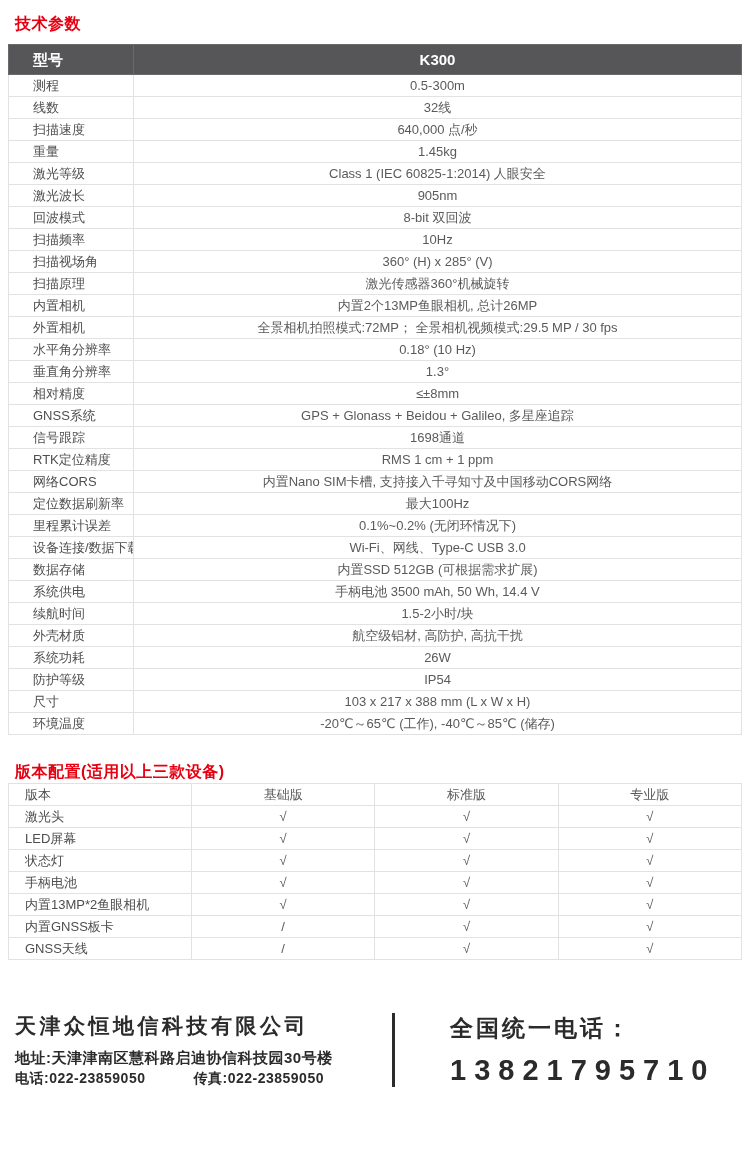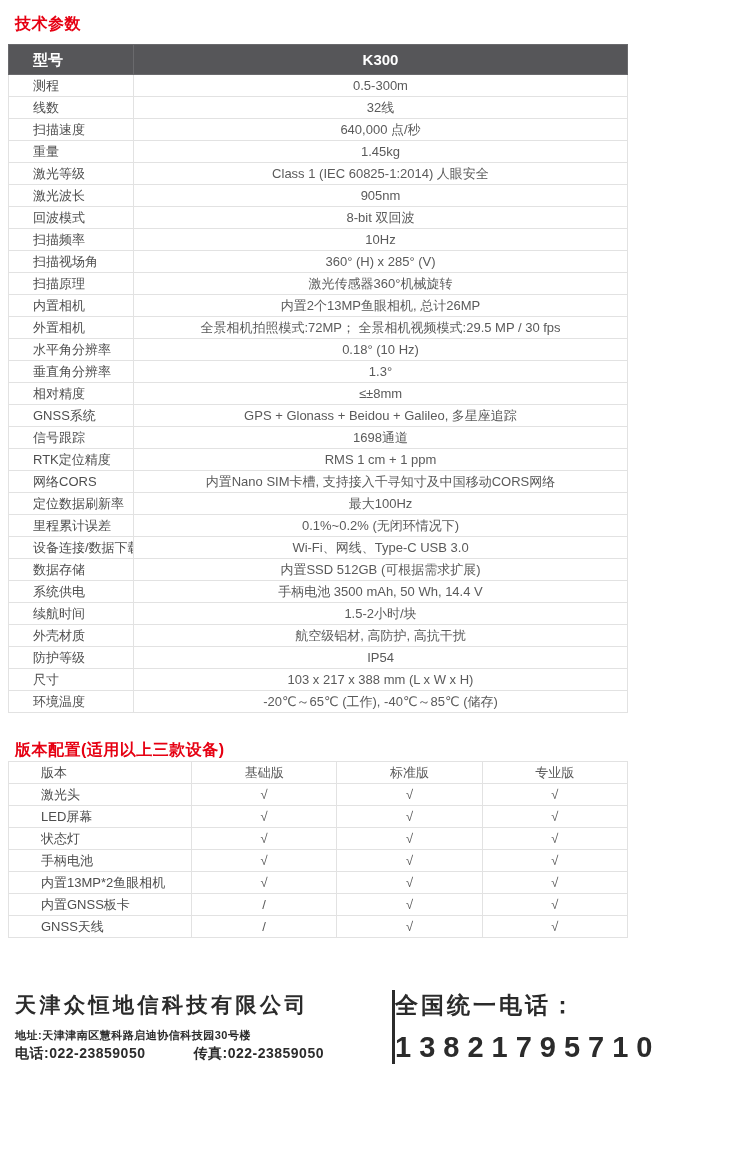--- a/index.html
+++ b/index.html
@@ -13,21 +13,21 @@
     color: #e60012;
     font-size: 16px;
     font-weight: bold;
     margin: 14px 0 9px 15px;
     letter-spacing: 0.5px;
   }
   .section-title.second { margin-top: 27px; margin-bottom: 0; }
 
   table {
     border-collapse: collapse;
-    width: 620px;
+    width: 734px;
     margin-left: 8px;
     table-layout: fixed;
   }
   td, th {
     border: 1px solid #e2e2e2;
     font-size: 13px;
     font-weight: normal;
     height: 21px;
     padding: 0;
     line-height: 21px;
@@ -52,21 +52,21 @@
   }
   .spec-table th.model-value-cell { text-align: center; }
   .spec-table td.label-cell { color: #4e4e4e; }
   .spec-table td.value-cell { text-align: center; color: #5a5a5a; }
 
   
   .version-table th, .version-table td { color: #4e4e4e; }
   .version-table th.col-label, .version-table td.label-cell {
     width: 183px;
     text-align: left;
-    padding-left: 32px;
+    padding-left: 16px;
   }
   .version-table th.col-edition, .version-table td.value-cell {
     text-align: center;
     color: #5a5a5a;
   }
 
   
   .footer {
     display: flex;
     align-items: center;
@@ -75,41 +75,41 @@
   }
   .footer-left { width: 392px; padding-left: 15px; }
   .company-name {
     font-size: 21px;
     font-weight: bold;
     letter-spacing: 3.5px;
     margin-bottom: 9px;
     white-space: nowrap;
   }
   .address-line {
-    font-size: 11px;
+    font-size: 15px;
     font-weight: bold;
     letter-spacing: 0.5px;
     margin-bottom: 2px;
     white-space: nowrap;
   }
   .contact-line {
     display: flex;
     font-size: 14px;
     font-weight: bold;
     letter-spacing: 0.5px;
     white-space: nowrap;
     text-align: center;
   }
   .contact-line .fax { margin-left: 48px; }
   .footer-divider {
     width: 3px; height: 74px;
     background: #2b2b2b;
     flex: none;
   }
-  .footer-right { }
+  .footer-right { padding-left: 55px; }
   .hotline-label {
     font-size: 23px;
     font-weight: bold;
     letter-spacing: 3px;
     margin-bottom: 10px;
     white-space: nowrap;
   }
   .hotline-number {
     font-size: 29px;
     font-weight: bold;
@@ -226,20 +226,24 @@
         <td class="label-cell">系统供电</td>
         <td class="value-cell">手柄电池 3500 mAh, 50 Wh, 14.4 V</td>
       </tr>
       <tr>
         <td class="label-cell">续航时间</td>
         <td class="value-cell">1.5-2小时/块</td>
       </tr>
       <tr>
         <td class="label-cell">外壳材质</td>
         <td class="value-cell">航空级铝材, 高防护, 高抗干扰</td>
+      </tr>
+      <tr>
+        <td class="label-cell">系统功耗</td>
+        <td class="value-cell">26W</td>
       </tr>
       <tr>
         <td class="label-cell">防护等级</td>
         <td class="value-cell">IP54</td>
       </tr>
       <tr>
         <td class="label-cell">尺寸</td>
         <td class="value-cell">103 x 217 x 388 mm (L x W x H)</td>
       </tr>
       <tr>

